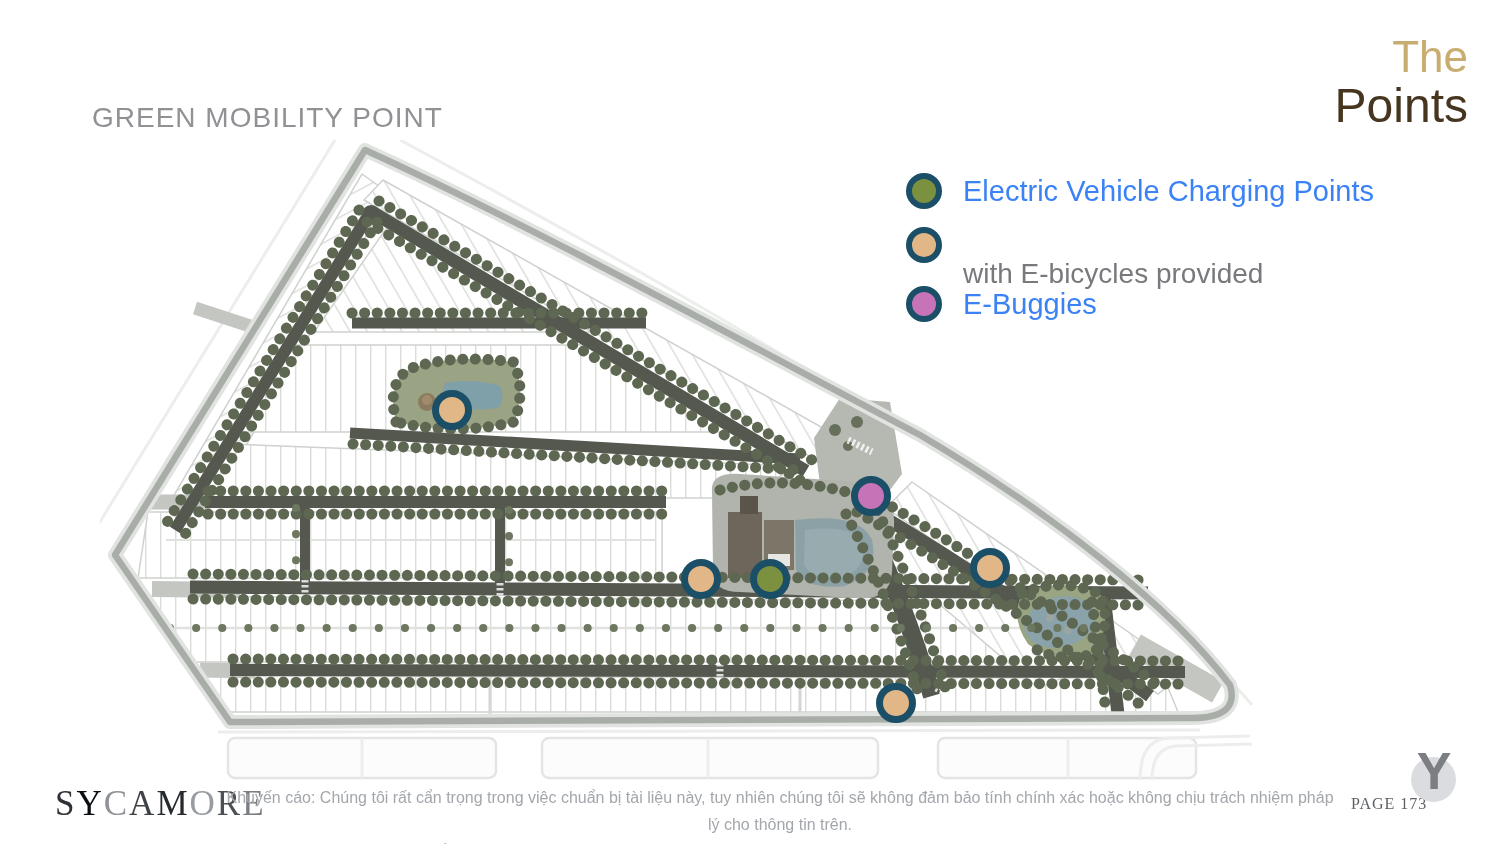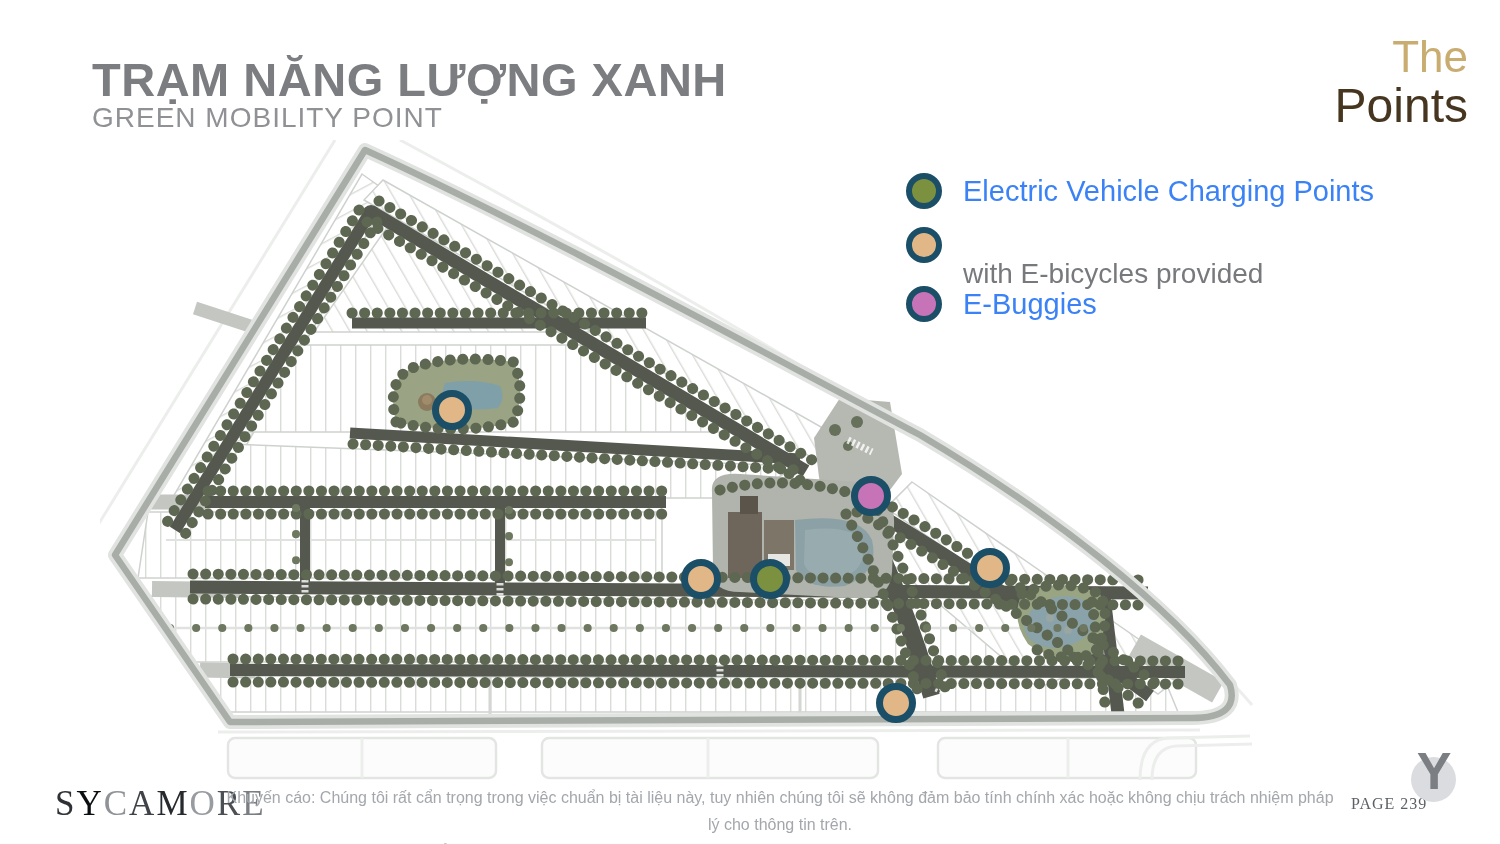--- a/index.html
+++ b/index.html
@@ -54,21 +54,20 @@
   .ymark{position:absolute;left:1408px;top:752px;width:52px;height:56px;}
   .ymark .circle{position:absolute;left:3px;top:5px;width:45px;height:45px;border-radius:50%;background:#dbdcdf;}
   .ymark .glyph{position:absolute;left:0;top:-7px;width:52px;text-align:center;
                 font-size:52px;font-weight:700;color:#7b7e82;line-height:1;}
 </style>
 </head>
 <body>
 
 <div class="page">
 
-  <div class="title-vi">TRẠM NĂNG LƯỢNG XANH</div>
   <div class="title-en">GREEN MOBILITY POINT</div>
 
   <div class="orchard">
     <div class="the">The</div>
     <div class="name">Points</div>
   </div>
 
   <div>
     <div class="lrow" style="left:906px;top:173px;">
       <span class="ldot" style="background: rgb(123, 145, 63); border-color: rgb(27, 78, 103);"></span>
@@ -227,19 +226,19 @@
         <div class="marker" style="left: 890px; top: 428px; background: rgb(226, 183, 135); border-color: rgb(27, 78, 103);"></div>
         <div class="marker" style="left: 796px; top: 563px; background: rgb(226, 183, 135); border-color: rgb(27, 78, 103);"></div>
       </div>
   </div>
 
   <div class="sycamore"><span style="color:#2e3135">S</span><span style="color:#0b0e11">Y</span><span style="color:#8f9397">C</span><span style="color:#3f4347">A</span><span style="color:#26292d">M</span><span style="color:#989ca0">O</span><span style="color:#4c5054">R</span><span style="color:#7a7e82">E</span></div>
   <div class="disclaimer">
     <div>Khuyến cáo: Chúng tôi rất cẩn trọng trong việc chuẩn bị tài liệu này, tuy nhiên chúng tôi sẽ không đảm bảo tính chính xác hoặc không chịu trách nhiệm pháp lý cho thông tin trên.</div>
     <div>Chủ đầu tư có quyền thay đổi những thông tin liên quan đến dự án hoặc bất kỳ những phát sinh nào theo yêu cầu hoặc sự chấp thuận của cơ quan nhà nước có thẩm quyền</div>
   </div>
-  <div class="page-label">PAGE 239</div>
+  <div class="page-label">PAGE 173</div>
   <div class="ymark">
     <div class="circle"></div>
     <div class="glyph">Y</div>
   </div>
 
 </div>
 
 </body></html>

